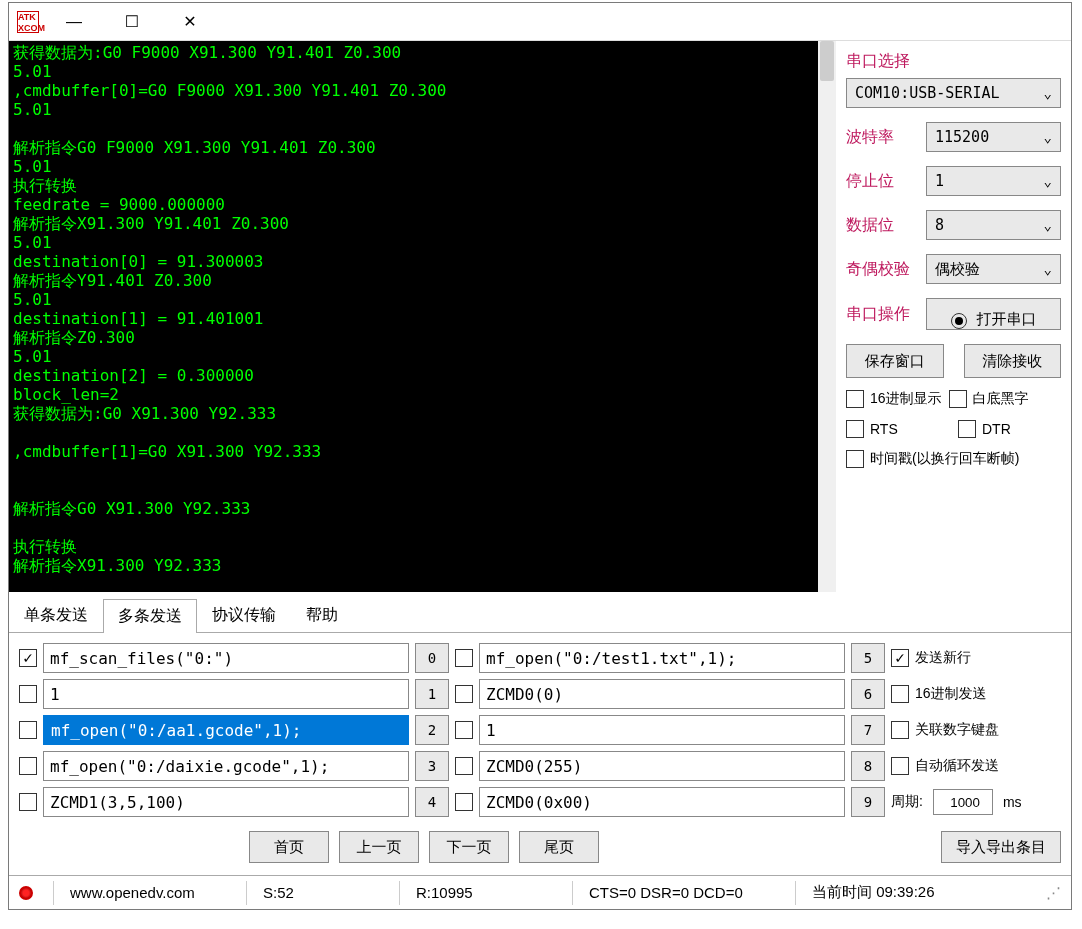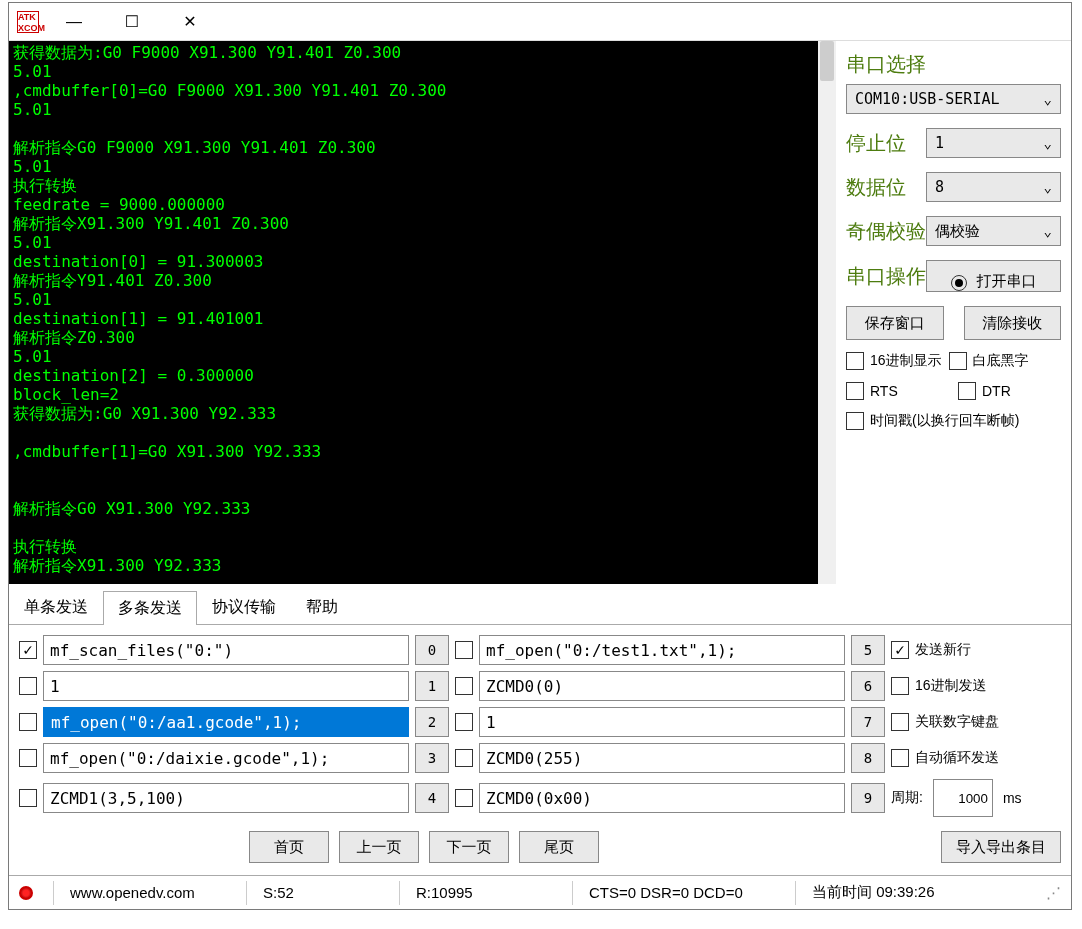--- a/index.html
+++ b/index.html
@@ -10,21 +10,21 @@
 .title { font-size: 15px; color: #000; flex: 1; }
 .winbtns { display: flex; height: 100%; }
 .winbtn { width: 58px; display: flex; align-items: center; justify-content: center; font-size: 16px; }
 .main { flex: 1; display: flex; }
 .left { flex: 1; display: flex; flex-direction: column; }
 .console-wrap { position: relative; flex: 1; border-radius: 26px; }
 .console { position: absolute; inset: 0; background: #000; color: #00ff00; font-family: "SimSun", monospace; font-size: 16px; line-height: 19px; padding: 2px 4px; white-space: pre; overflow: hidden; }
 .scrollbar { position: absolute; right: 0; top: 0; bottom: 0; width: 18px; background: #f0f0f0; }
 .thumb { position: absolute; left: 2px; right: 2px; top: 0; height: 40px; background: #cdcdcd; border-radius: 2px; }
 .right { width: 235px; padding: 10px 10px 0 10px; }
-.label { font-size: 20px; color: #4d7c0f; }
+.label { font-size: 16px; color: #be185d; }
 .row { display: flex; align-items: center; margin-bottom: 14px; }
 .row .label { width: 80px; }
 .select { flex: 1; height: 30px; border: 1px solid #888; background: #e9e9e9; padding: 0 8px; display: flex; align-items: center; justify-content: space-between; font-family: "SimSun", monospace; font-size: 15px; }
 .select.wide { width: 100%; margin-bottom: 14px; margin-top: 6px; }
 .chev::after { content: "⌄"; font-size: 14px; }
 .radio { width: 16px; height: 16px; border: 1px solid #333; border-radius: 50%; display: inline-flex; align-items: center; justify-content: center; margin-right: 4px; }
 .radio::after { content: ""; width: 8px; height: 8px; background: #000; border-radius: 50%; }
 .opbtn { flex: 1; height: 32px; border: 1px solid #888; background: #e9e9e9; display: flex; align-items: flex-end; justify-content: center; gap: 6px; font-size: 15px; }
 .btnrow { display: flex; gap: 20px; margin-bottom: 12px; }
 .btn { flex: 1; height: 34px; border: 1px solid #888; background: #e9e9e9; display: flex; align-items: center; justify-content: center; font-size: 15px; }
@@ -41,21 +41,21 @@
 .mcol-right { display: flex; align-items: center; gap: 6px; flex: 1; }
 .txt { flex: 1; height: 30px; border: 1px solid #888; padding: 0 6px; font-family: "SimSun", monospace; font-size: 16px; }
 .txt.sel { background: #0078d7; color: #fff; border: 2px solid #0078d7; }
 .numbtn { width: 34px; height: 30px; border: 1px solid #888; background: #e9e9e9; text-align: center; line-height: 28px; font-family: monospace; }
 .nav-row { display: flex; gap: 10px; padding: 8px 0 12px 240px; }
 .navbtn { width: 80px; height: 32px; border: 1px solid #888; background: #e9e9e9; display: flex; align-items: center; justify-content: center; font-size: 15px; }
 .export { width: 120px; margin-left: auto; margin-right: 10px; }
 .status { height: 34px; border-top: 1px solid #aaa; display: flex; align-items: center; padding: 0 10px; font-size: 15px; gap: 8px; }
 .status .sep { width: 1px; height: 24px; background: #ccc; margin: 0 8px; }
 .record-dot { width: 14px; height: 14px; border: 2px solid #c00; border-radius: 50%; background: radial-gradient(circle, #f22 40%, #800); margin-right: 4px; }
-.period-input { width: 60px; height: 38px; border: 1px solid #888; padding: 0 4px; text-align: right; margin: 0 4px; }
+.period-input { width: 60px; height: 26px; border: 1px solid #888; padding: 0 12px; text-align: right; margin: 0 4px; }
 .grip { margin-left: auto; color: #888; }
 </style>
 </head>
 <body>
 
 <div class="window">
   <div class="titlebar">
     <div class="app-icon">ATK
 XCOM</div>
     <div class="winbtns">
@@ -106,20 +106,27 @@
     </div>
 
     <div class="right">
       <div class="label">串口选择</div>
       <div class="select wide">
           <span>COM10:USB-SERIAL</span>
           <span class="chev"></span>
         </div>
 
       <div class="row">
+          <span class="label">波特率</span>
+          <div class="select">
+            <span>115200</span>
+            <span class="chev"></span>
+          </div>
+        </div>
+      <div class="row">
           <span class="label">停止位</span>
           <div class="select">
             <span>1</span>
             <span class="chev"></span>
           </div>
         </div>
       <div class="row">
           <span class="label">数据位</span>
           <div class="select">
             <span>8</span>

